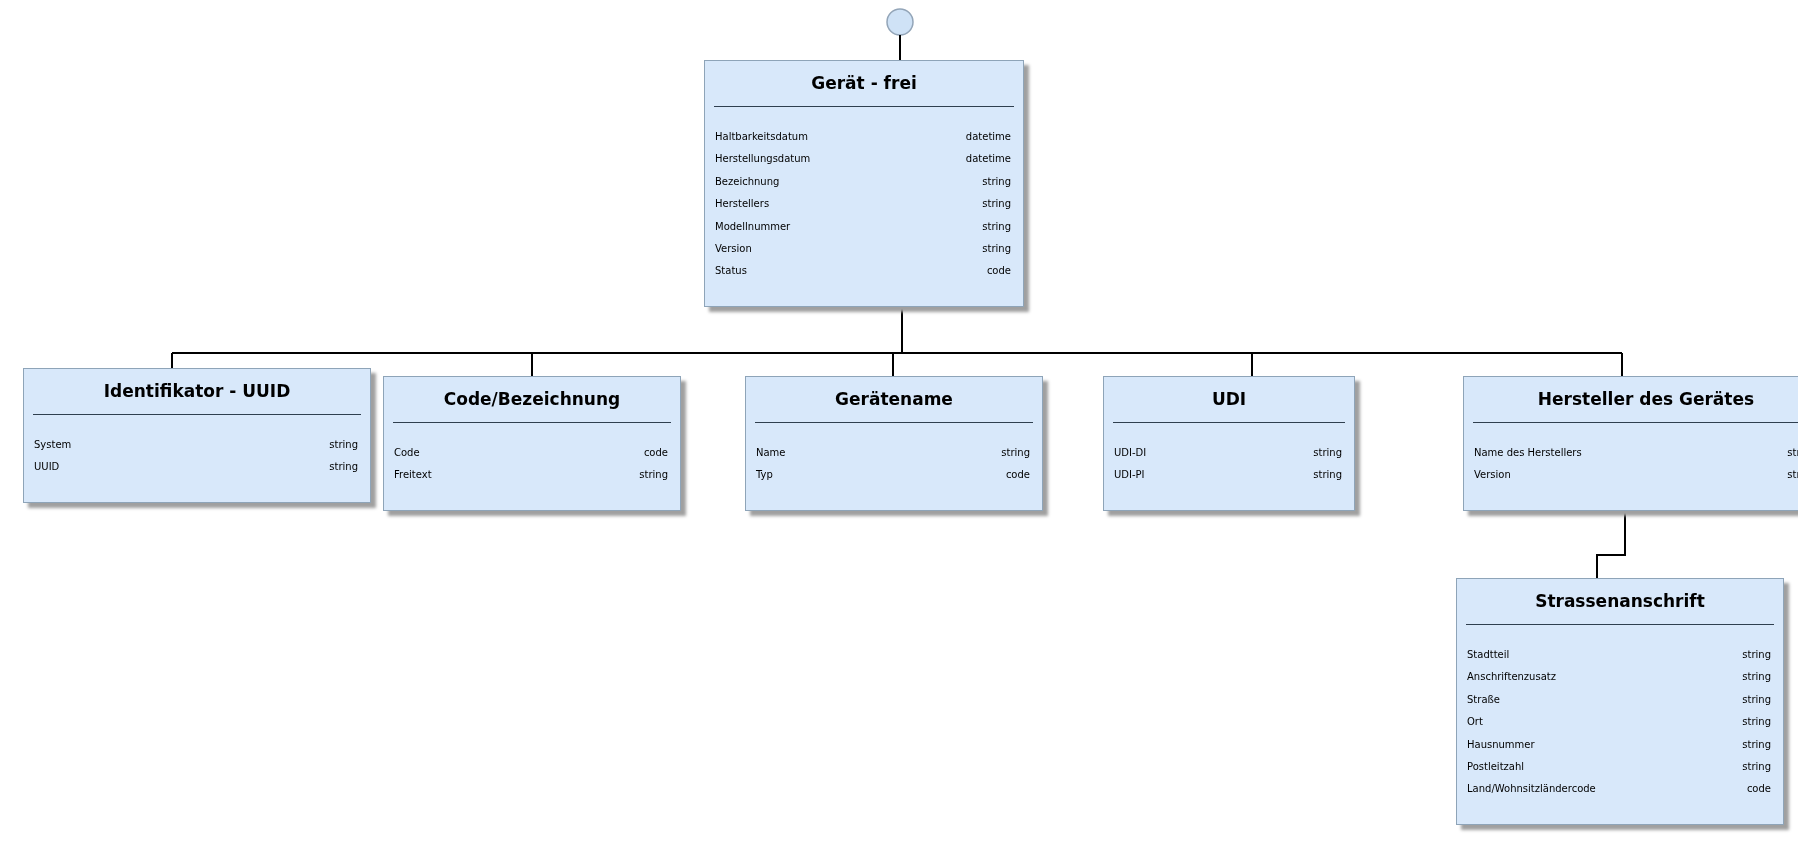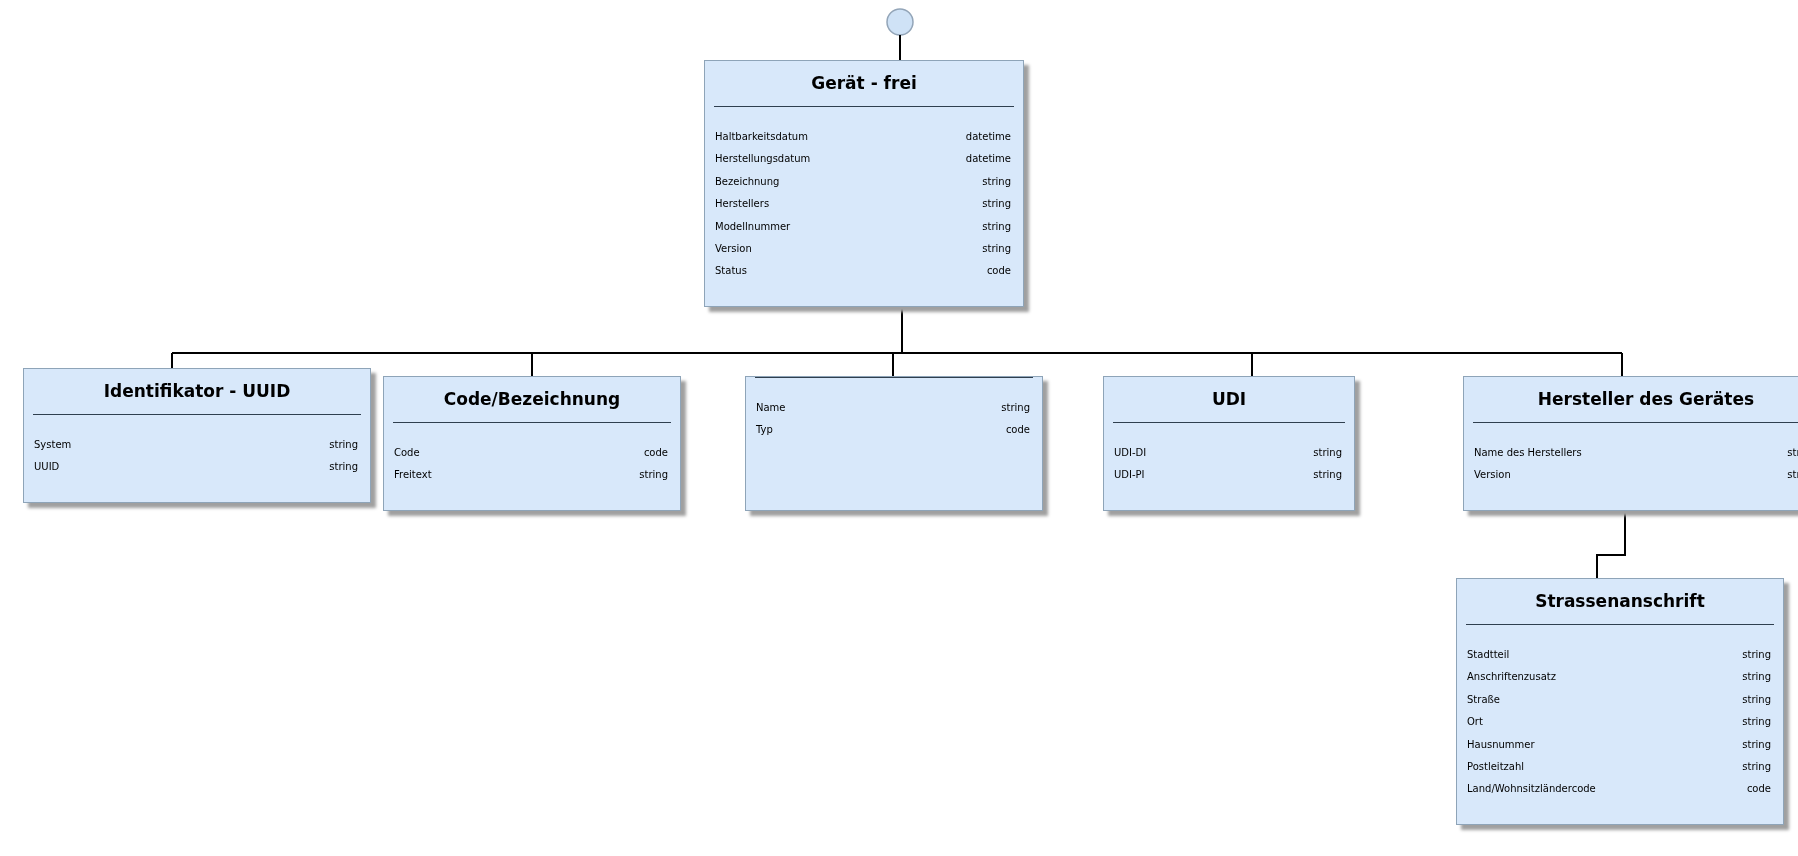--- a/index.html
+++ b/index.html
@@ -106,20 +106,21 @@
         <span class="ftype">code</span>
       </div>
       <div class="frow">
         <span class="fname">Freitext</span>
         <span class="ftype">string</span>
       </div>
     </div>
   </div>
 
   <div class="entity" style="left:745px; top:376px; width:298px; height:135px;">
+    <div class="entity-title">Gerätename</div>
     <div class="entity-sep"></div>
     <div class="entity-fields">
       <div class="frow">
         <span class="fname">Name</span>
         <span class="ftype">string</span>
       </div>
       <div class="frow">
         <span class="fname">Typ</span>
         <span class="ftype">code</span>
       </div>

